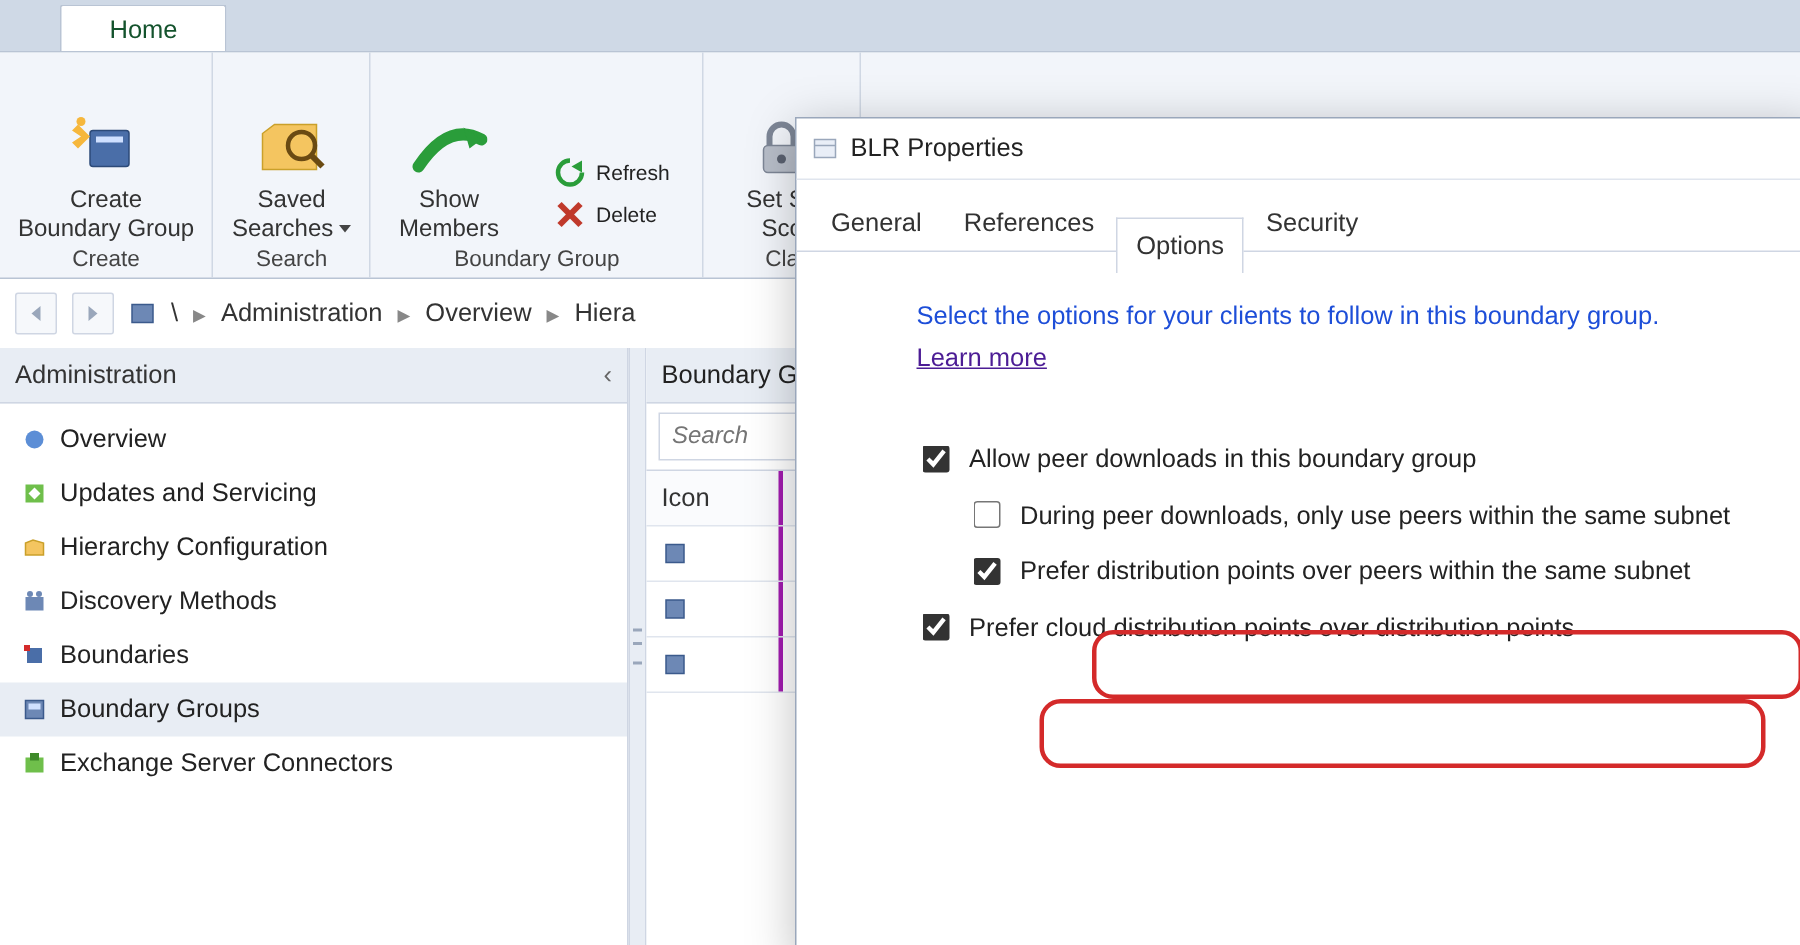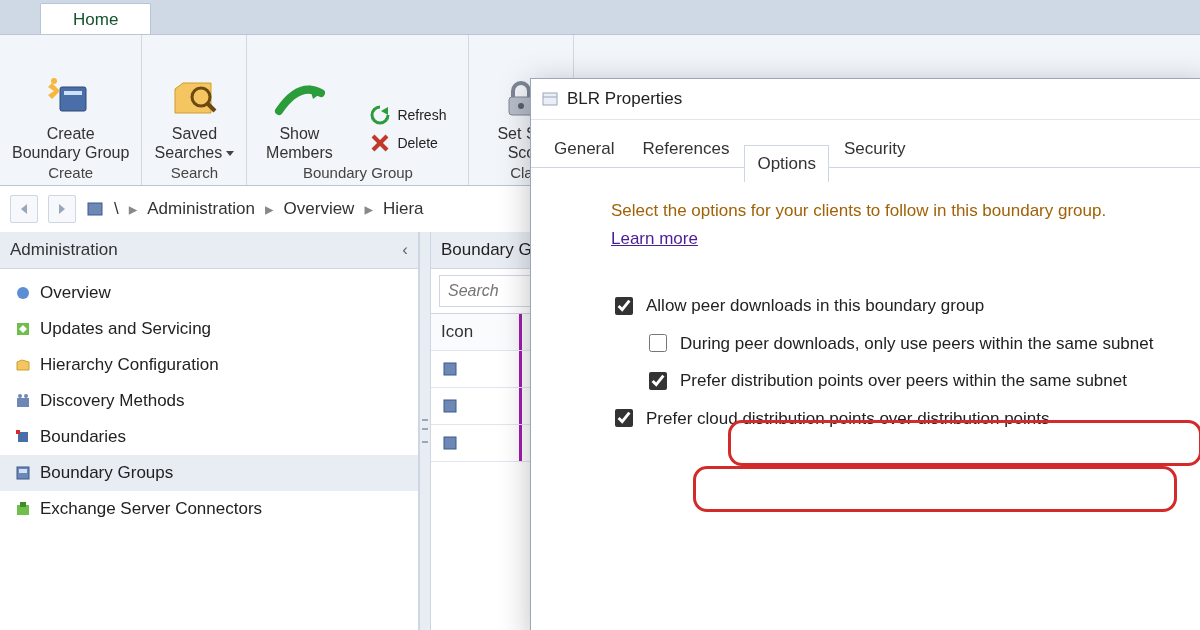--- a/index.html
+++ b/index.html
@@ -40,21 +40,21 @@
 .grip{width:10px;background:#e8edf4;border-left:1px solid #cfd6e3;border-right:1px solid #cfd6e3;display:flex;align-items:center;justify-content:center}
 .grip span{width:6px;height:20px;border-top:2px solid #9aa7bb;border-bottom:2px solid #9aa7bb;position:relative}
 .grip span::before{content:"";position:absolute;top:7px;left:0;right:0;height:2px;background:#9aa7bb}
 
 .dialog{position:absolute;left:530px;top:78px;width:680px;height:560px;background:#fff;border:1px solid #9aa7bb;box-shadow:0 6px 30px rgba(0,0,0,0.25)}
 .titlebar{height:40px;display:flex;align-items:center;gap:8px;padding:0 10px;border-bottom:1px solid #e0e5ee;font-size:17px}
 .dtabs{display:flex;border-bottom:1px solid #cfd6e3;padding:10px 10px 0;gap:2px;font-size:17px}
 .dtab{padding:8px 12px;border:1px solid transparent;border-bottom:none;cursor:default;color:#333}
 .dtab.active{border-color:#cfd6e3;background:#fff;position:relative;top:15px}
 .dcontent{padding:30px 40px 20px 80px;font-size:17px;line-height:1.5}
-.dcontent .intro{color:#a16207;margin-bottom:2px}
+.dcontent .intro{color:#1d4ed8;margin-bottom:2px}
 .dcontent a{color:#4c1d95;text-decoration:underline}
 .opts{margin-top:36px}
 .chk{display:flex;align-items:center;gap:10px;padding:6px 0;position:relative}
 .chk.indent{margin-left:34px}
 .chk input{width:18px;height:18px;accent-color:#333}
 .callout{border:3px solid #d42a2a;border-radius:14px;position:absolute;pointer-events:none}
 .callout.c1{left:728px;top:420px;width:468px;height:40px}
 .callout.c2{left:693px;top:466px;width:478px;height:40px}
 
 svg{display:block}

